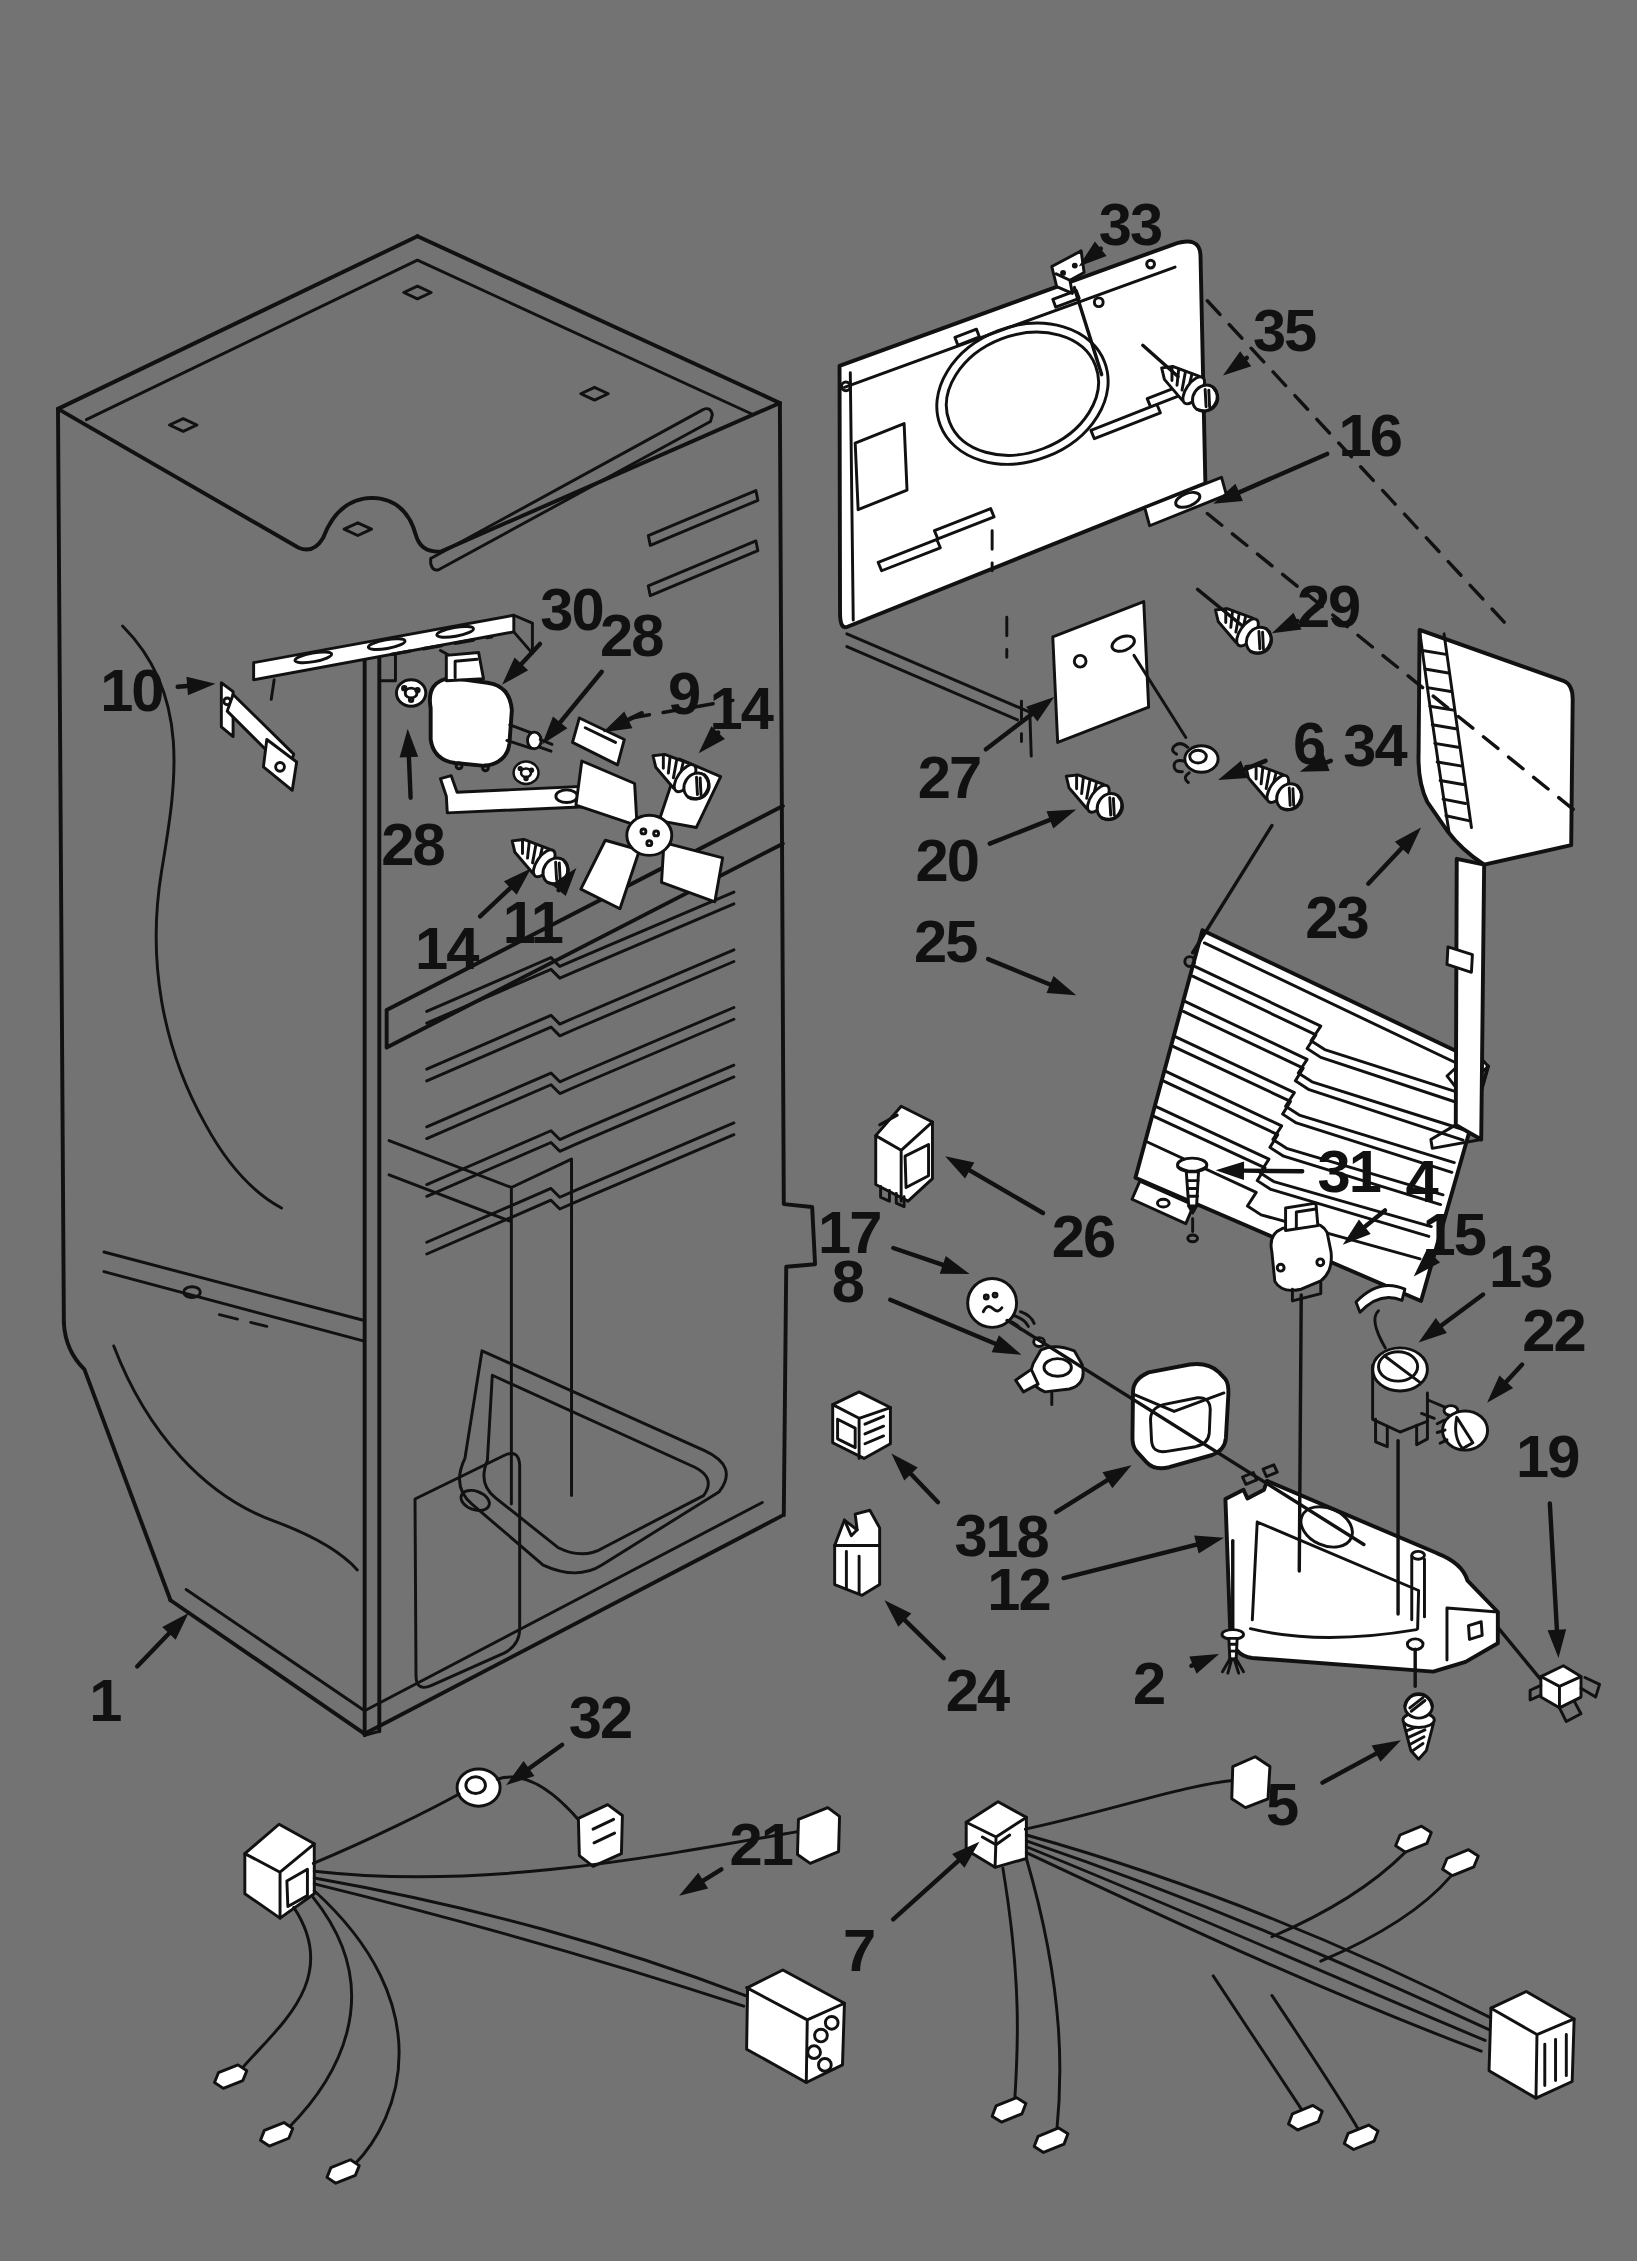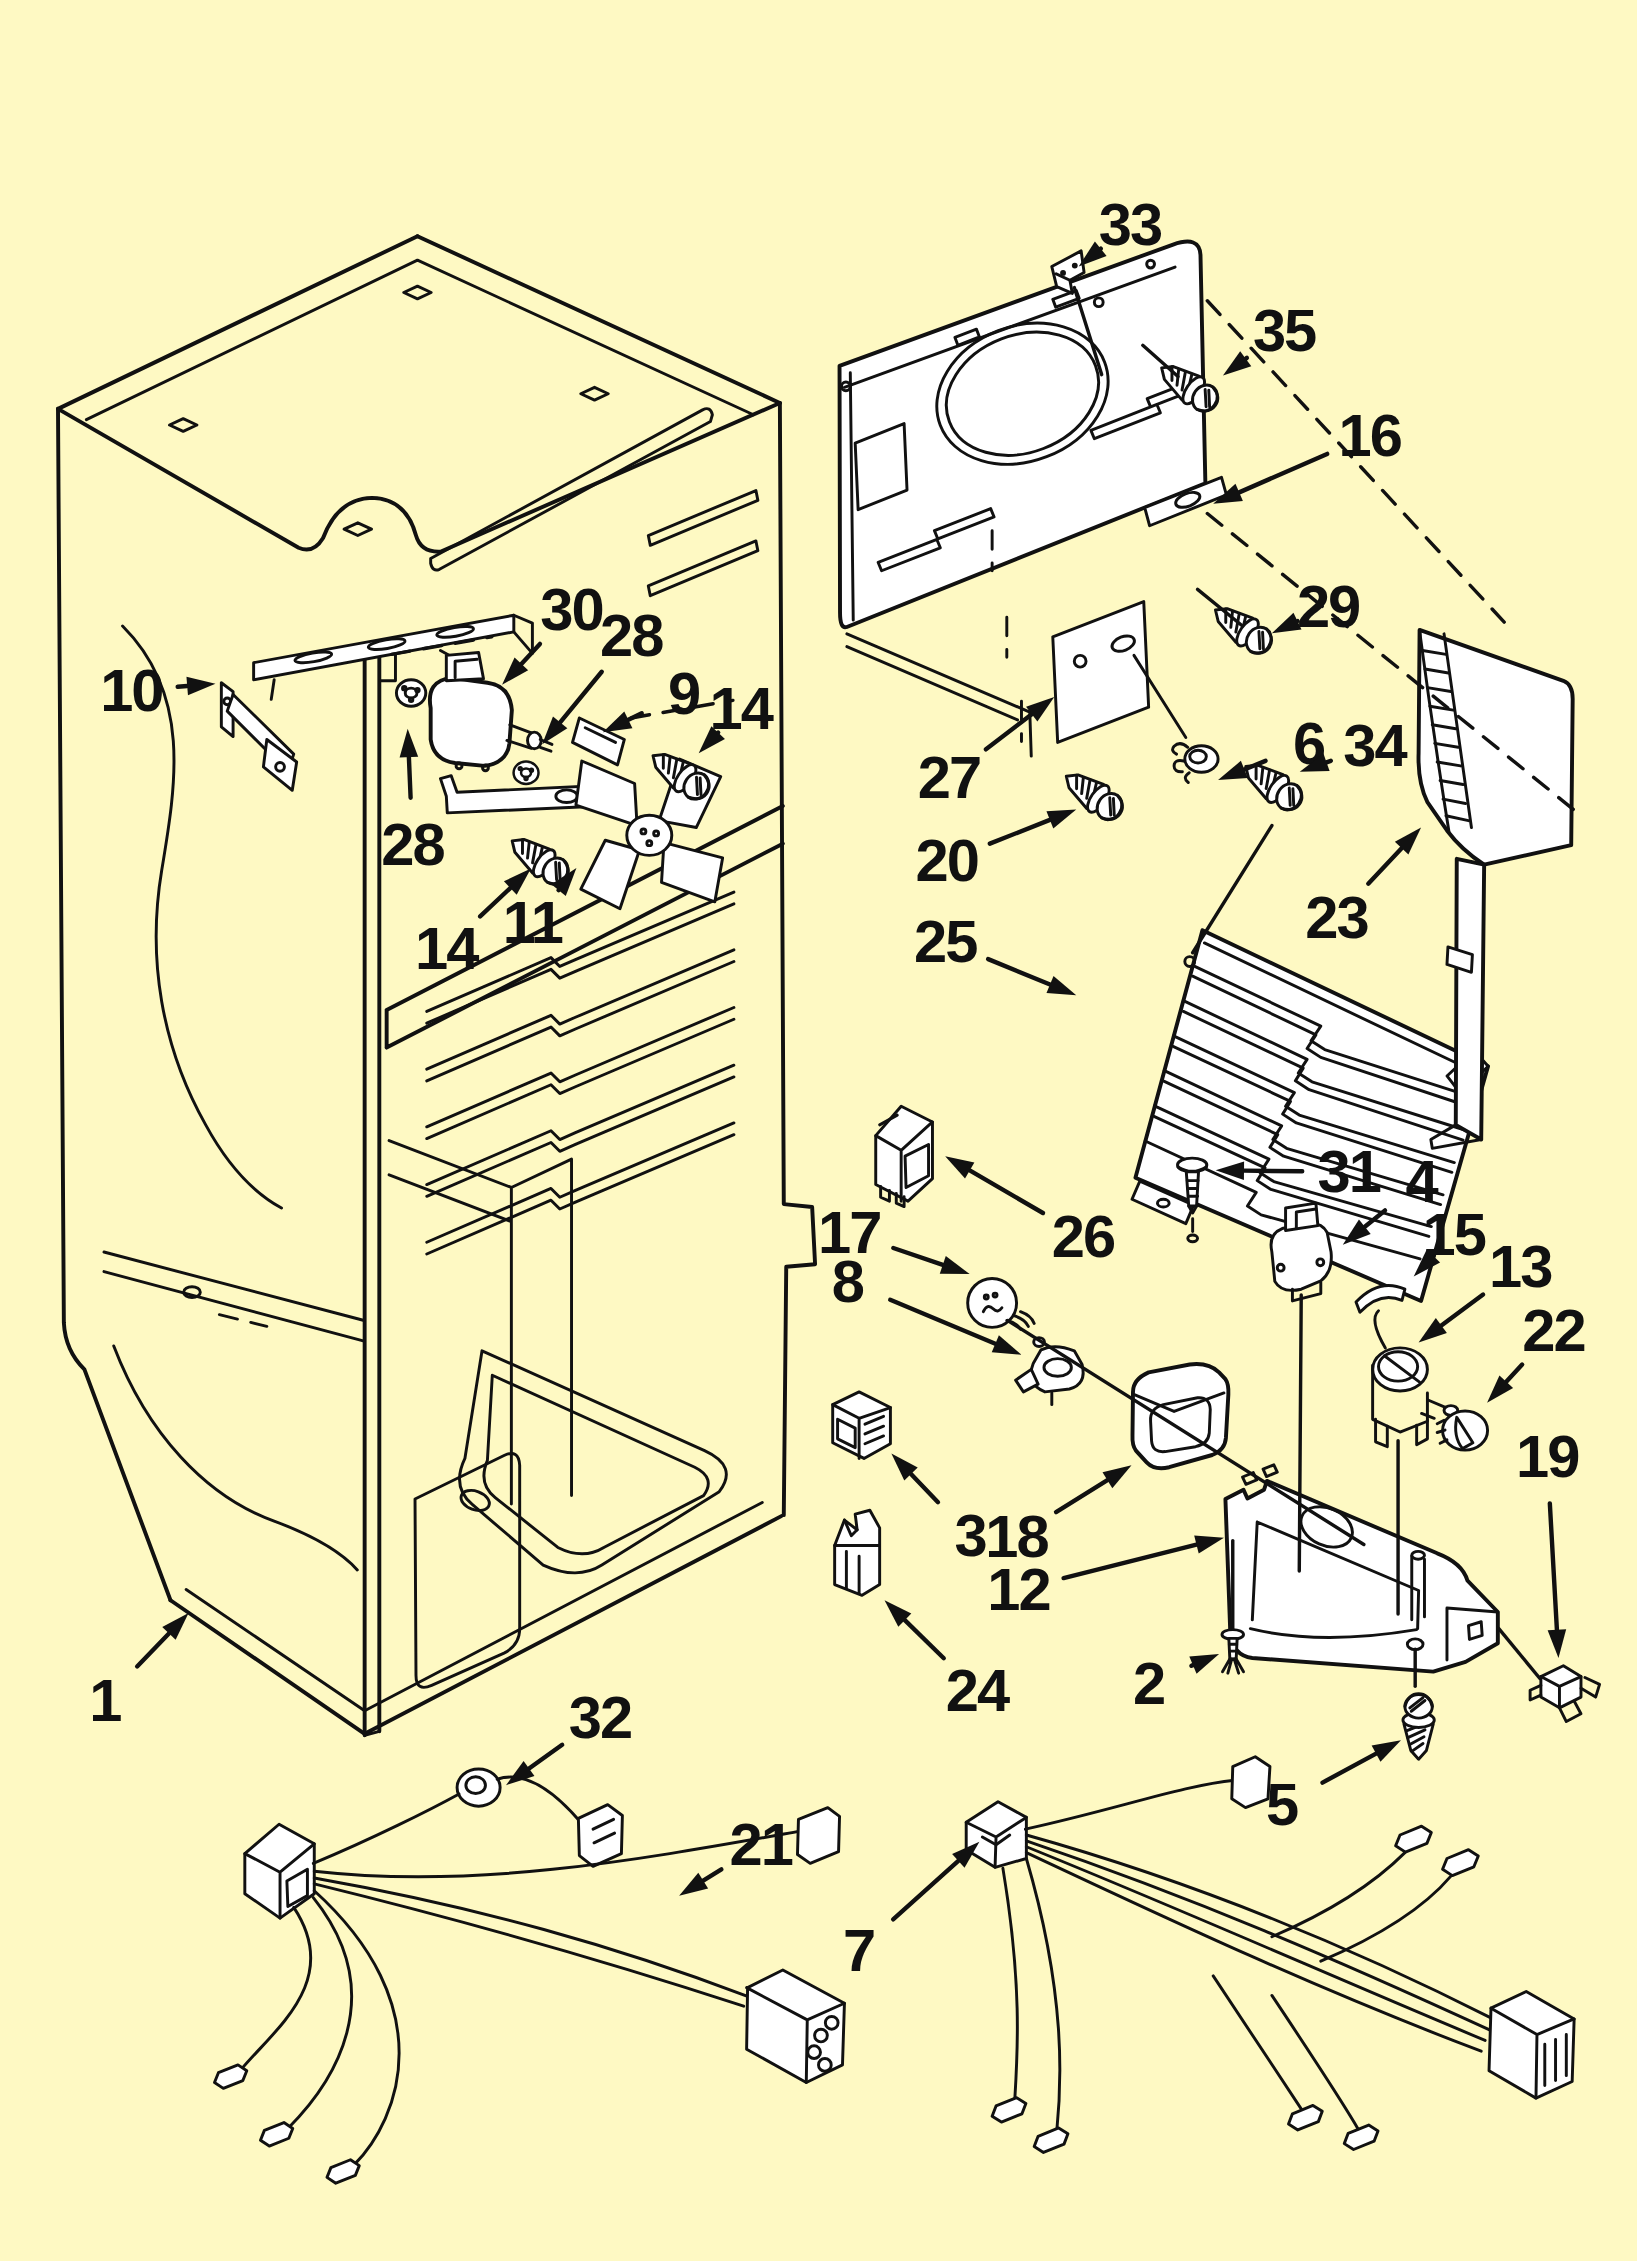--- a/index.html
+++ b/index.html
@@ -1,16 +1,16 @@
 <!DOCTYPE html>
 <html style="font-size:7.8px"><head>
 <meta charset="utf-8">
 <style>
   html,body{margin:0;padding:0;background:#ffffff;width:1638px;height:2261px;}
-  #stage{position:relative;width:1638px;height:2261px;background:#fef9c3;overflow:hidden;}
+  #stage{position:relative;width:1638px;height:2261px;background:#737373;overflow:hidden;}
   svg{position:absolute;left:0;top:0;display:block;}
   .ink{stroke:#111;stroke-width:8;fill:none;stroke-linecap:round;stroke-linejoin:round;}
   .ink2{stroke:#111;stroke-width:6;fill:none;stroke-linecap:round;stroke-linejoin:round;}
   .paper{fill:#ffffff;}
   .dash{stroke-dasharray:38 28;}
   .callout-text{font-family:"Liberation Sans","DejaVu Sans",sans-serif;font-weight:bold;font-size:122px;fill:#111;letter-spacing:-4px;}
   .arrow{stroke:#111;stroke-width:9;fill:none;stroke-linecap:round;}
   .arrowhead{fill:#111;stroke:none;}
   .leader{stroke:#111;stroke-width:7;fill:none;stroke-linecap:round;}
 </style>

